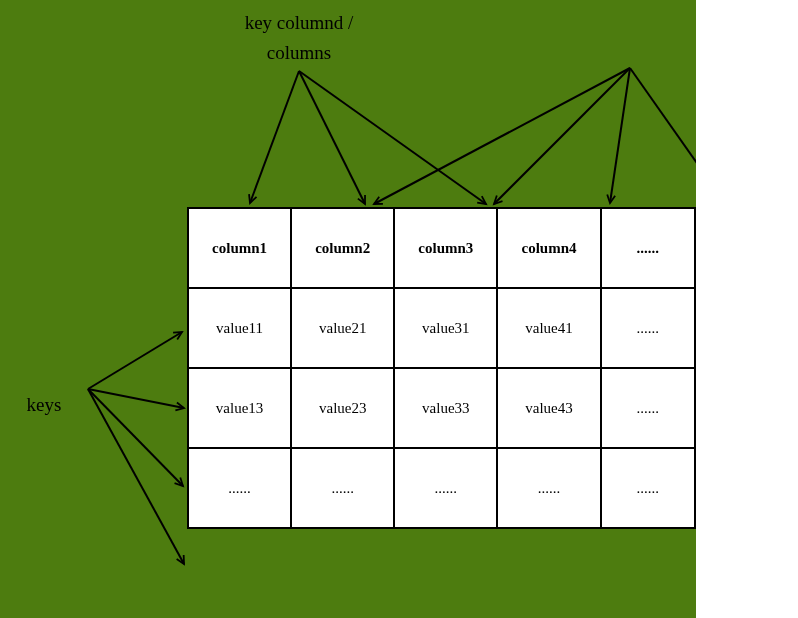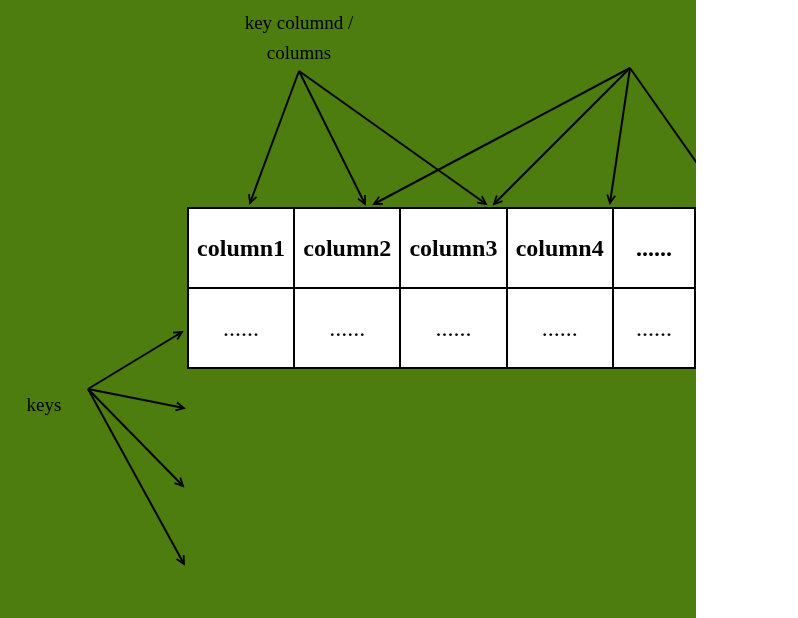--- a/index.html
+++ b/index.html
@@ -45,21 +45,21 @@
     background: #ffffff;
   }
   table.data-table th,
   table.data-table td {
     width: 120px;
     height: 80px;
     box-sizing: border-box;
     border: 2px solid #000000;
     text-align: center;
     vertical-align: middle;
-    font-size: 24px;
+    font-size: 15px;
     padding: 0;
   }
   table.data-table th {
     font-weight: bold;
   }
   table.data-table td {
     font-weight: normal;
   }
 </style>
 </head>
@@ -108,20 +108,34 @@
       <tr>
         <th>column1</th>
         <th>column2</th>
         <th>column3</th>
         <th>column4</th>
         <th>......</th>
       </tr>
     </thead>
     <tbody>
       <tr>
+        <td>value11</td>
+        <td>value21</td>
+        <td>value31</td>
+        <td>value41</td>
+        <td>......</td>
+      </tr>
+      <tr>
+        <td>value13</td>
+        <td>value23</td>
+        <td>value33</td>
+        <td>value43</td>
+        <td>......</td>
+      </tr>
+      <tr>
         <td>......</td>
         <td>......</td>
         <td>......</td>
         <td>......</td>
         <td>......</td>
       </tr>
     </tbody>
   </table>
 
 </div>

